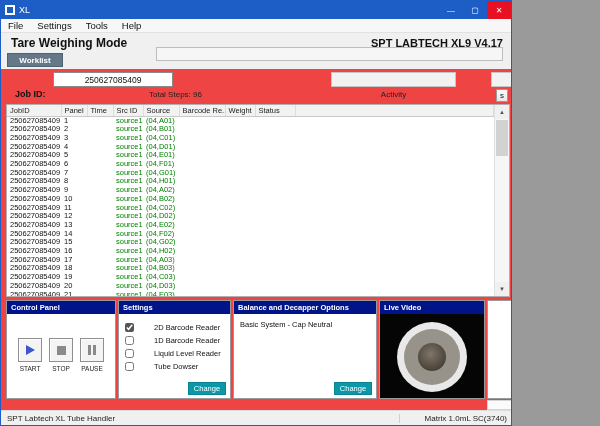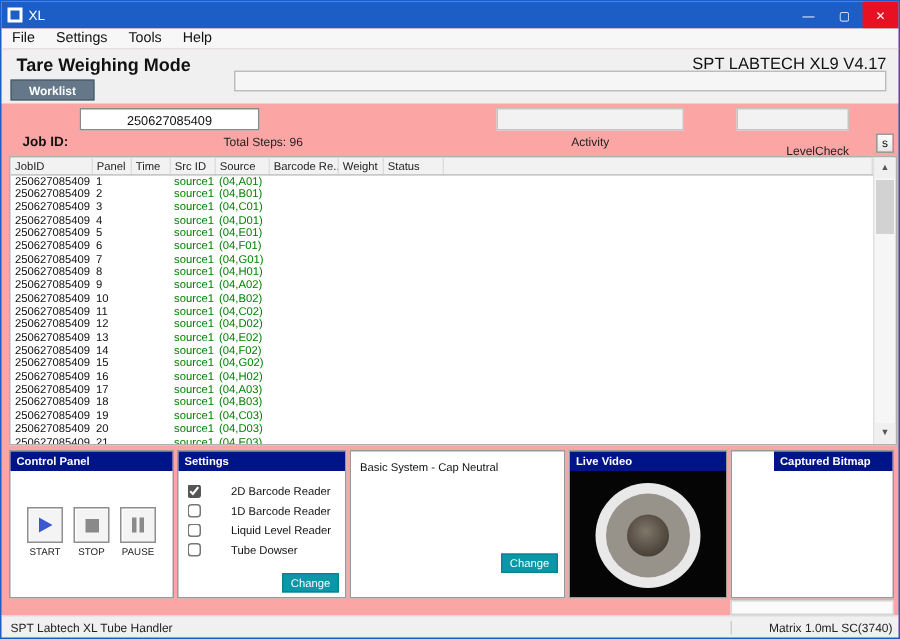--- a/index.html
+++ b/index.html
@@ -1,17 +1,17 @@
 <!DOCTYPE html>
 <html><head>
 <meta charset="utf-8">
 <style>
   * { box-sizing: border-box; }
   body { margin:0; background:#9a9a9a; font-family:"Liberation Sans", sans-serif; }
-  .window { position:relative; width:600px; height:426px; background:#fca5a5;
+  .window { position:relative; width:512px; height:426px; background:#ef4444;
             border:1px solid #1d5dc6; overflow:hidden; }
 
   
   .titlebar { position:absolute; top:0; left:0; right:0; height:18px; background:#1d5dc6;
               color:#fff; display:flex; align-items:center; padding-left:4px; }
   .app-icon { width:10px; height:10px; background:#fff; position:relative; margin-right:4px; flex:none; }
   .app-icon::after { content:''; position:absolute; inset:2px; background:#1d5dc6; }
   .title-text { font-size:9px; }
   .tb-btns { margin-left:auto; display:flex; height:100%; }
   .tb-btn { width:24px; height:100%; display:flex; align-items:center; justify-content:center;
@@ -19,21 +19,21 @@
   .tb-close { background:#e81123; }
 
   
   .menubar { position:absolute; top:18px; left:0; right:0; height:14px; background:#f7f7f7;
              border-bottom:1px solid #e2e2e2; display:flex; align-items:center; font-size:9.5px; color:#111; }
   .menu-item { padding:0 7px; height:100%; display:flex; align-items:center; }
 
   
   .header { position:absolute; top:32px; left:0; right:0; height:36px; background:#f0f0f0; }
   .mode-title { position:absolute; left:10px; top:3px; font-size:12px; font-weight:bold; color:#111; }
-  .version { position:absolute; right:8px; top:4px; font-size:11px; font-weight:normal; color:#111;margin-left:12px; }
+  .version { position:absolute; right:8px; top:4px; font-size:11px; font-weight:bold; color:#111;margin-left:12px; }
   .header-strip { position:absolute; left:155px; right:8px; top:14px; height:14px;
                   background:#f6f6f6; border:1px solid #bdbdbd; }
   .worklist-btn { position:absolute; top:52px; left:6px; width:56px; height:14px; background:#64788a;
                   color:#fff; font-size:8px; font-weight:bold; display:flex; align-items:center;
                   justify-content:center; border:1px solid #51626f; }
 
   
   .job-label { position:absolute; top:88px; left:14px; font-size:9px; font-weight:bold; color:#111; }
   .job-input { position:absolute; top:71px; left:52px; width:120px; height:15px; background:#fff;
                border:1px solid #8a8a8a; font-size:8.5px; display:flex; align-items:center;
@@ -462,20 +462,21 @@
       </label>
       <label class="chk-row">
         <input type="checkbox" style="">
         <span>Tube Dowser</span>
       </label>
       <div class="btn-teal">Change</div>
     </div>
   </div>
 
   <div class="panel" id="balance">
+    <div class="panel-hd">Balance and Decapper Options</div>
     <div class="panel-body">
       <span class="bal-text">Basic System - Cap Neutral</span>
       <div class="btn-teal">Change</div>
     </div>
   </div>
 
   <div class="panel" id="video">
     <div class="panel-hd">Live Video</div>
     <div class="panel-body vid-body">
       <div class="tube-o">

